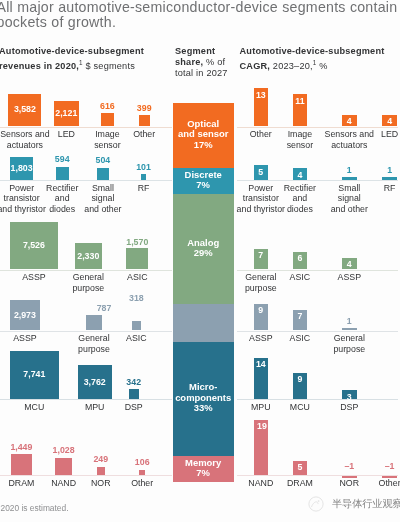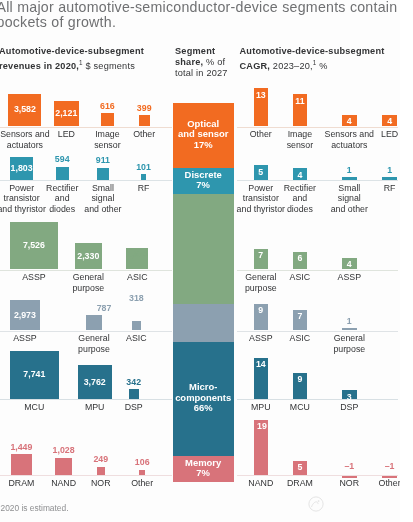--- a/index.html
+++ b/index.html
@@ -64,21 +64,21 @@
     </div>
     <div class="clab" style="left:99.19999999999999px;width:90px;top:129.1px;">
       <div>Other</div>
     </div>
     <div class="axis" style="left:-4px;top:180px;width:176px;background:#DCE3E6;"></div>
     <div class="bar" style="left:9.9px;top:156.6035771323905px;width:23.396422867609488px;height:23.396422867609488px;background:#2E96AE;"></div>
     <div class="vlab" style="left:-18.4px;width:80px;top:162.70178856619526px;color:#fff;">1,803</div>
     <div class="bar" style="left:55.5px;top:166.57096451713676px;width:13.429035482863245px;height:13.429035482863245px;background:#2E96AE;"></div>
     <div class="vlab" style="left:22.200000000000003px;width:80px;top:154.27096451713675px;color:#2E96AE;">594</div>
     <div class="bar" style="left:96.7px;top:167.63008067932535px;width:12.36991932067465px;height:12.36991932067465px;background:#2E96AE;"></div>
-    <div class="vlab" style="left:62.900000000000006px;width:80px;top:155.33008067932533px;color:#2E96AE;">911</div>
+    <div class="vlab" style="left:62.900000000000006px;width:80px;top:155.33008067932533px;color:#2E96AE;">504</div>
     <div class="bar" style="left:140.7px;top:174.4625185327624px;width:5.537481467237611px;height:5.537481467237611px;background:#2E96AE;"></div>
     <div class="vlab" style="left:103.5px;width:80px;top:162.1625185327624px;color:#2E96AE;">101</div>
     <div class="clab" style="left:-23.4px;width:90px;top:182.6px;">
       <div>Power</div>
       <div>transistor</div>
       <div>and thyristor</div>
     </div>
     <div class="clab" style="left:17.200000000000003px;width:90px;top:182.6px;">
       <div>Rectifier</div>
       <div>and</div>
@@ -91,21 +91,21 @@
     </div>
     <div class="clab" style="left:98.5px;width:90px;top:182.6px;">
       <div>RF</div>
     </div>
     <div class="axis" style="left:-4px;top:269.5px;width:176px;background:#DFE4DD;"></div>
     <div class="bar" style="left:10px;top:221.6993606109709px;width:47.8006393890291px;height:47.8006393890291px;background:#82A981;"></div>
     <div class="vlab" style="left:-6.100000000000001px;width:80px;top:239.99968030548544px;color:#fff;">7,526</div>
     <div class="bar" style="left:75px;top:242.90318947693163px;width:26.596810523068367px;height:26.596810523068367px;background:#82A981;"></div>
     <div class="vlab" style="left:48.3px;width:80px;top:250.60159473846582px;color:#fff;">2,330</div>
     <div class="bar" style="left:126.4px;top:247.66760274271283px;width:21.832397257287166px;height:21.832397257287166px;background:#82A981;"></div>
-    <div class="vlab" style="left:97.30000000000001px;width:80px;top:249px;color:#82A981;">1,570</div>
+    <div class="vlab" style="left:97.30000000000001px;width:80px;top:237px;color:#82A981;">1,570</div>
     <div class="clab" style="left:-11.100000000000001px;width:90px;top:272.1px;">
       <div>ASSP</div>
     </div>
     <div class="clab" style="left:43.3px;width:90px;top:272.1px;">
       <div>General</div>
       <div>purpose</div>
     </div>
     <div class="clab" style="left:92.30000000000001px;width:90px;top:272.1px;">
       <div>ASIC</div>
     </div>
@@ -168,26 +168,30 @@
       <div>Optical</div>
       <div>and sensor</div>
       <div>17%</div>
     </div>
     <div class="bar" style="left:172.6px;top:167.764px;width:61.2px;height:26.544px;background:#2E96AE;"></div>
     <div class="seg" style="left:163.6px;top:169.636px;width:79.2px;">
       <div>Discrete</div>
       <div>7%</div>
     </div>
     <div class="bar" style="left:172.6px;top:194.30800000000002px;width:61.2px;height:109.96799999999999px;background:#82A981;"></div>
+    <div class="seg" style="left:163.6px;top:237.89200000000002px;width:79.2px;">
+      <div>Analog</div>
+      <div>29%</div>
+    </div>
     <div class="bar" style="left:172.6px;top:304.276px;width:61.2px;height:37.92px;background:#8CA0B0;"></div>
     <div class="bar" style="left:172.6px;top:342.196px;width:61.2px;height:113.76px;background:#27718C;"></div>
     <div class="seg" style="left:163.6px;top:382.476px;width:79.2px;">
       <div>Micro-</div>
       <div>components</div>
-      <div>66%</div>
+      <div>33%</div>
     </div>
     <div class="bar" style="left:172.6px;top:455.956px;width:61.2px;height:26.544px;background:#D8737A;"></div>
     <div class="seg" style="left:163.6px;top:457.82800000000003px;width:79.2px;">
       <div>Memory</div>
       <div>7%</div>
     </div>
     <div class="axis" style="left:237px;top:126.5px;width:161px;background:#EFDCD1;"></div>
     <div class="bar" style="left:253.5px;top:88.41px;width:14.6px;height:38.09px;background:#F26B21;"></div>
     <div class="vlab" style="left:220.8px;width:80px;top:89.71px;color:#fff;">13</div>
     <div class="bar" style="left:292.6px;top:94.27px;width:14.6px;height:32.230000000000004px;background:#F26B21;"></div>
@@ -307,13 +311,14 @@
     </div>
     <div class="clab" style="left:344.6px;width:90px;top:477.8px;">
       <div>Other</div>
     </div>
     <div class="foot" style="left:-3px;top:501px;"><span class="sup">1</span><span>2020 is estimated.</span></div>
     <div class="wm" style="left:308px;top:496px;width:16px;height:16px;"><svg width="16" height="16" viewBox="0 0 16 16">
         <circle cx="8" cy="8" r="7.1" fill="none" stroke="#9b9b9b" stroke-width="0.9"></circle>
         <path d="M3.6 10.6C5.0 7.2 6.9 5.6 8.6 5.9c1.1 .2 1.6 1.0 1.4 1.8" fill="none" stroke="#9b9b9b" stroke-width="0.9" stroke-linecap="round"></path>
         <circle cx="10.6" cy="5.0" r="0.85" fill="#9b9b9b"></circle>
       </svg></div>
+    <div class="wmtxt" style="left:332px;top:497px;">半导体行业观察</div>
   </div>
 
 </body></html>

